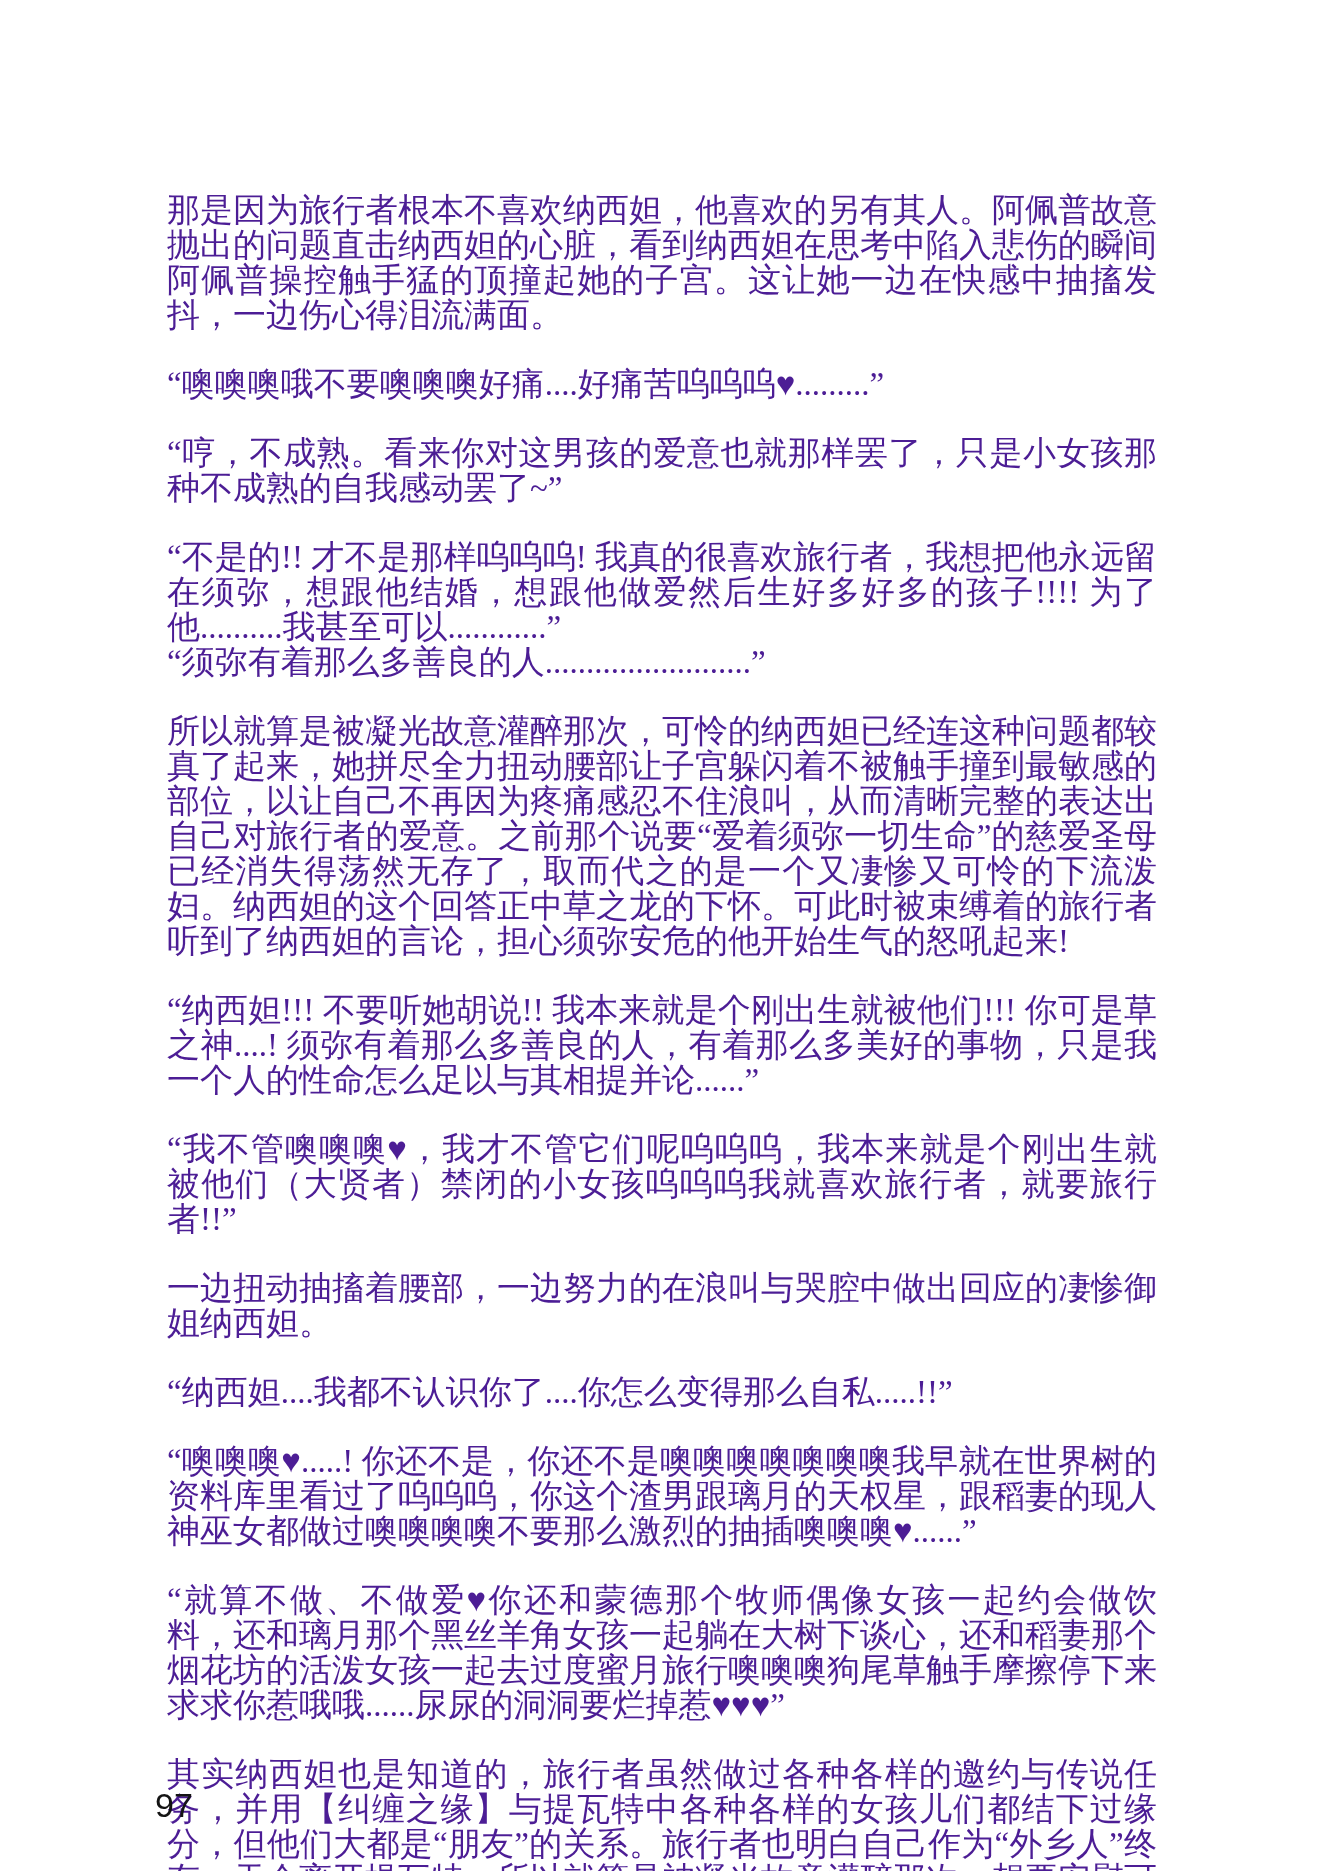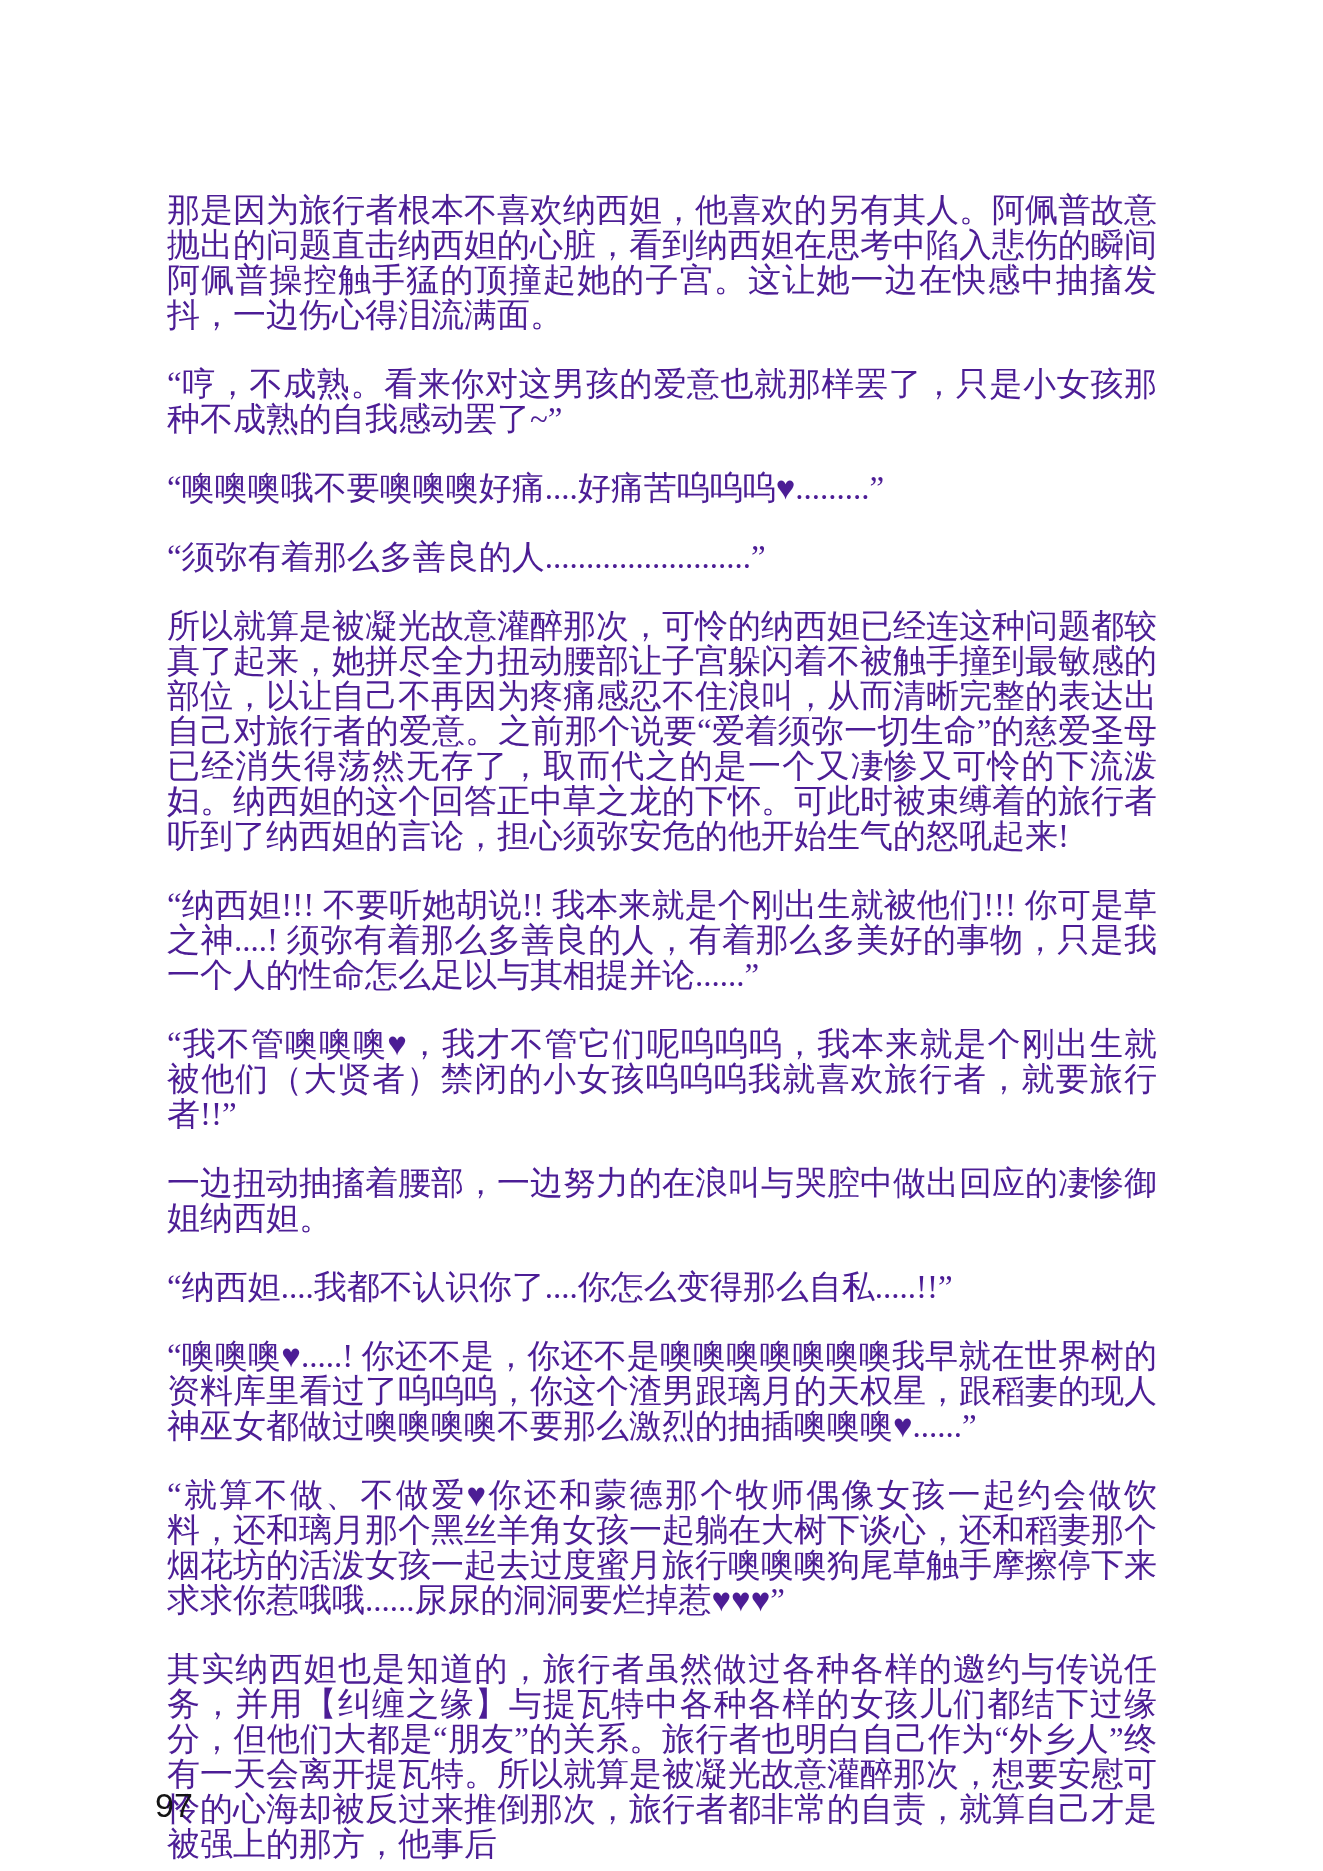--- a/index.html
+++ b/index.html
@@ -33,22 +33,23 @@
     font-size: 34px;
     color: #141414;
   }
 </style>
 </head>
 <body>
 
 <div class="page">
   <main class="content" id="content">
       <p class="para narration">那是因为旅行者根本不喜欢纳西妲，他喜欢的另有其人。阿佩普故意抛出的问题直击纳西妲的心脏，看到纳西妲在思考中陷入悲伤的瞬间阿佩普操控触手猛的顶撞起她的子宫。这让她一边在快感中抽搐发抖，一边伤心得泪流满面。</p>
+      <p class="para dialogue">“噢噢噢哦不要噢噢噢好痛....好痛苦呜呜呜♥.........”</p>
       <p class="para dialogue">“哼，不成熟。看来你对这男孩的爱意也就那样罢了，只是小女孩那种不成熟的自我感动罢了~”</p>
-      <p class="para dialogue">“噢噢噢哦不要噢噢噢好痛....好痛苦呜呜呜♥.........”</p>
+      <p class="para dialogue no-gap">“不是的!! 才不是那样呜呜呜! 我真的很喜欢旅行者，我想把他永远留在须弥，想跟他结婚，想跟他做爱然后生好多好多的孩子!!!! 为了他..........我甚至可以............”</p>
       <p class="para dialogue">“须弥有着那么多善良的人.........................”</p>
       <p class="para narration">所以就算是被凝光故意灌醉那次，可怜的纳西妲已经连这种问题都较真了起来，她拼尽全力扭动腰部让子宫躲闪着不被触手撞到最敏感的部位，以让自己不再因为疼痛感忍不住浪叫，从而清晰完整的表达出自己对旅行者的爱意。之前那个说要“爱着须弥一切生命”的慈爱圣母已经消失得荡然无存了，取而代之的是一个又凄惨又可怜的下流泼妇。纳西妲的这个回答正中草之龙的下怀。可此时被束缚着的旅行者听到了纳西妲的言论，担心须弥安危的他开始生气的怒吼起来!</p>
       <p class="para dialogue">“纳西妲!!! 不要听她胡说!! 我本来就是个刚出生就被他们!!! 你可是草之神....! 须弥有着那么多善良的人，有着那么多美好的事物，只是我一个人的性命怎么足以与其相提并论......”</p>
       <p class="para dialogue">“我不管噢噢噢♥，我才不管它们呢呜呜呜，我本来就是个刚出生就被他们（大贤者）禁闭的小女孩呜呜呜我就喜欢旅行者，就要旅行者!!”</p>
       <p class="para narration">一边扭动抽搐着腰部，一边努力的在浪叫与哭腔中做出回应的凄惨御姐纳西妲。</p>
       <p class="para dialogue">“纳西妲....我都不认识你了....你怎么变得那么自私.....!!”</p>
       <p class="para dialogue">“噢噢噢♥.....! 你还不是，你还不是噢噢噢噢噢噢噢我早就在世界树的资料库里看过了呜呜呜，你这个渣男跟璃月的天权星，跟稻妻的现人神巫女都做过噢噢噢噢不要那么激烈的抽插噢噢噢♥......”</p>
       <p class="para dialogue">“就算不做、不做爱♥你还和蒙德那个牧师偶像女孩一起约会做饮料，还和璃月那个黑丝羊角女孩一起躺在大树下谈心，还和稻妻那个烟花坊的活泼女孩一起去过度蜜月旅行噢噢噢狗尾草触手摩擦停下来求求你惹哦哦......尿尿的洞洞要烂掉惹♥♥♥”</p>
       <p class="para narration">其实纳西妲也是知道的，旅行者虽然做过各种各样的邀约与传说任务，并用【纠缠之缘】与提瓦特中各种各样的女孩儿们都结下过缘分，但他们大都是“朋友”的关系。旅行者也明白自己作为“外乡人”终有一天会离开提瓦特。所以就算是被凝光故意灌醉那次，想要安慰可怜的心海却被反过来推倒那次，旅行者都非常的自责，就算自己才是被强上的那方，他事后</p>
     </main>

